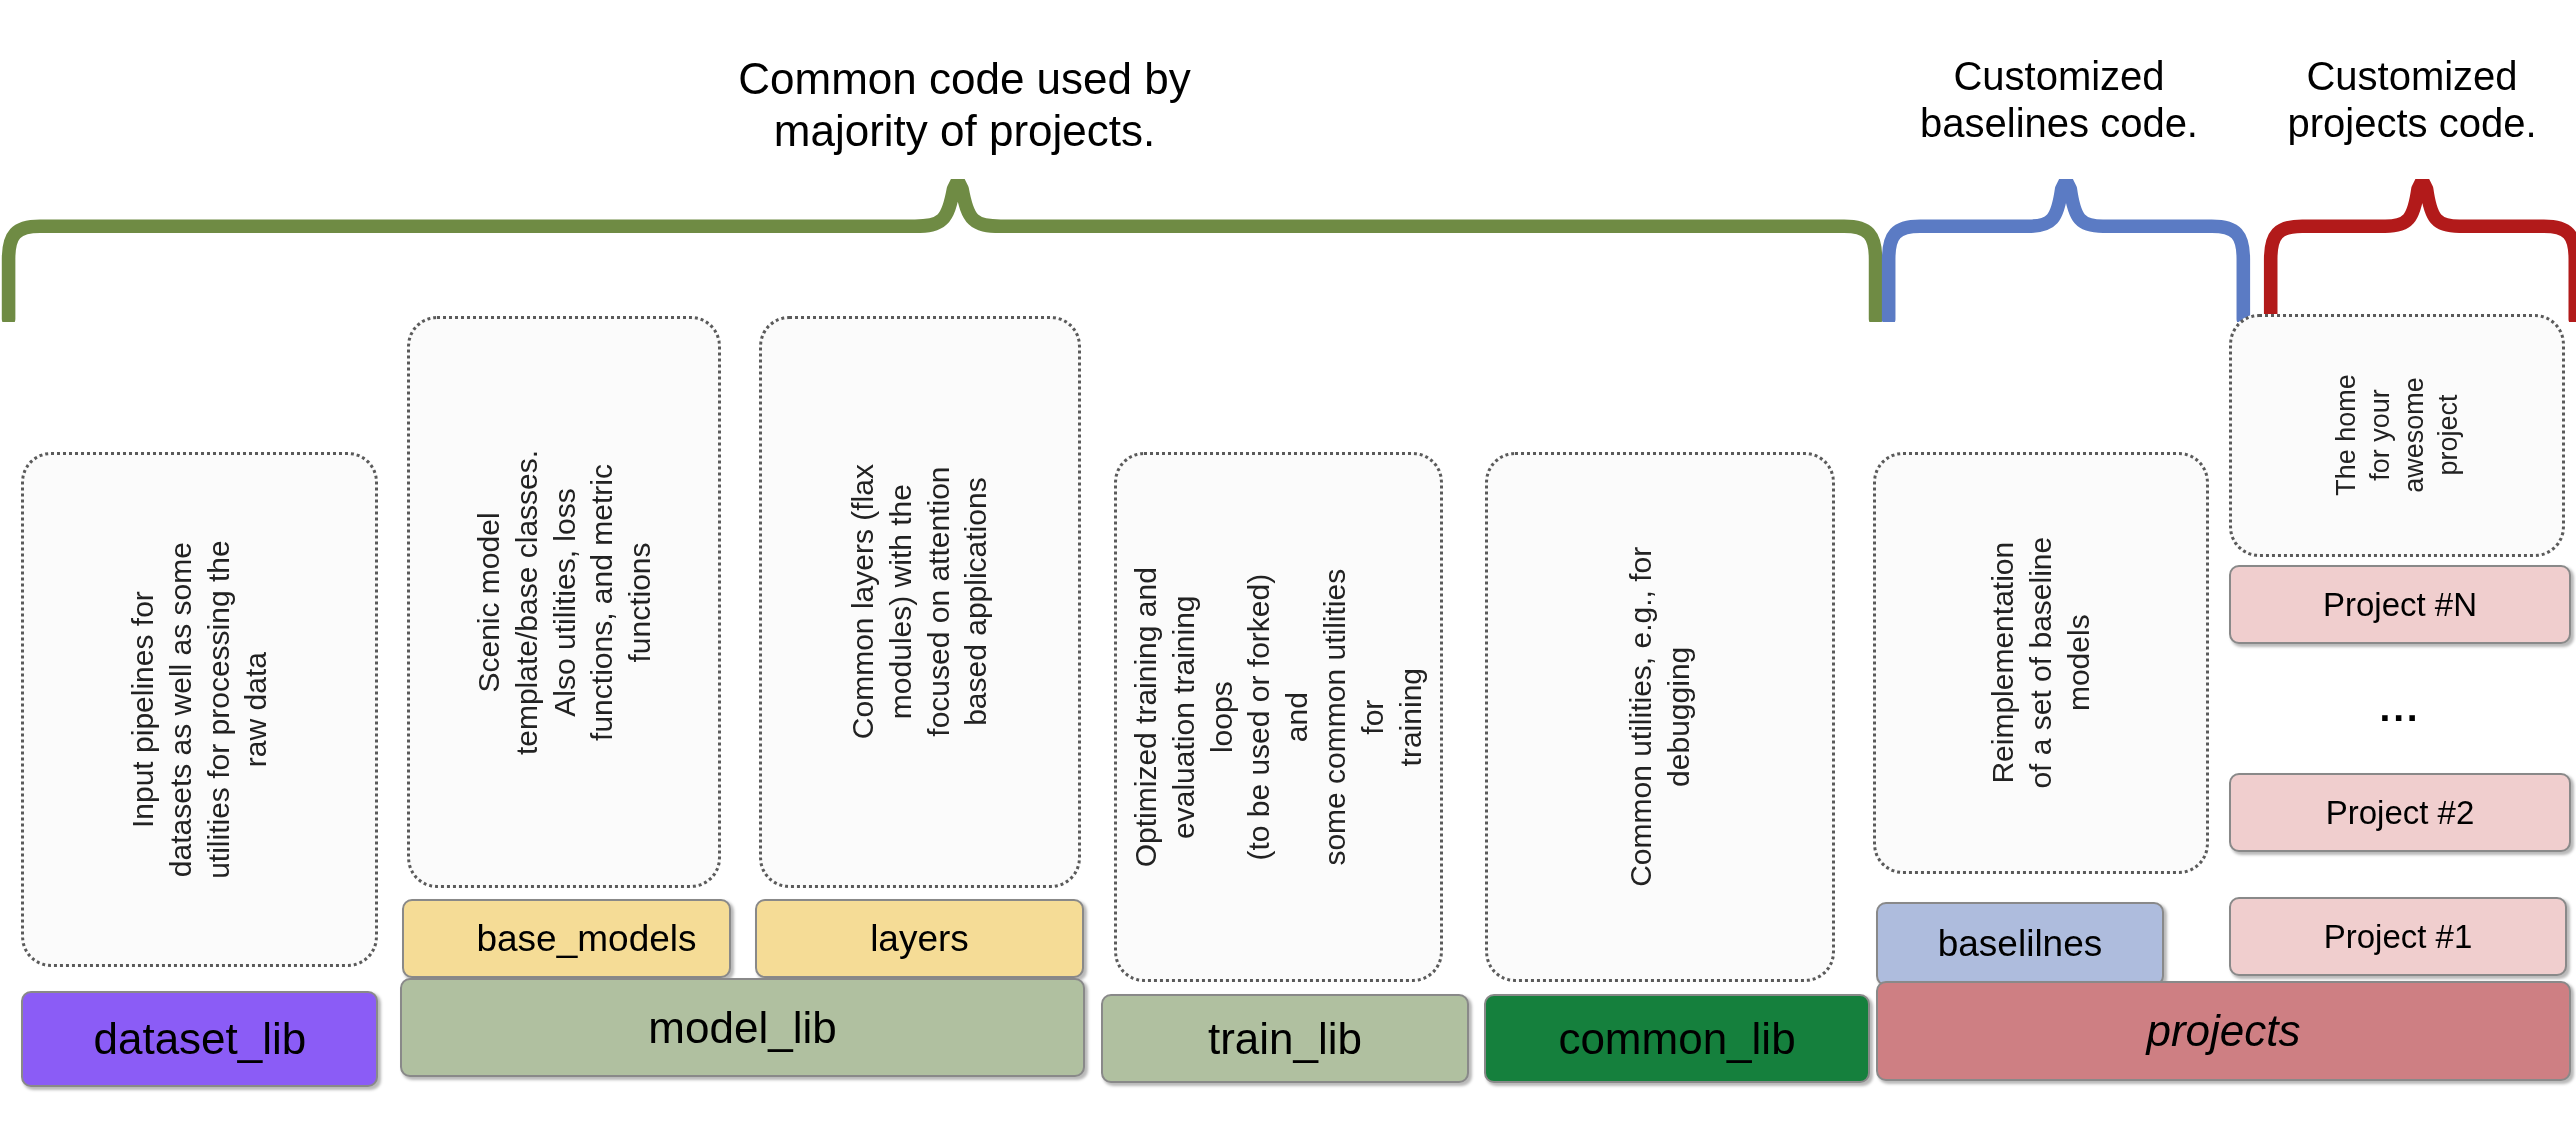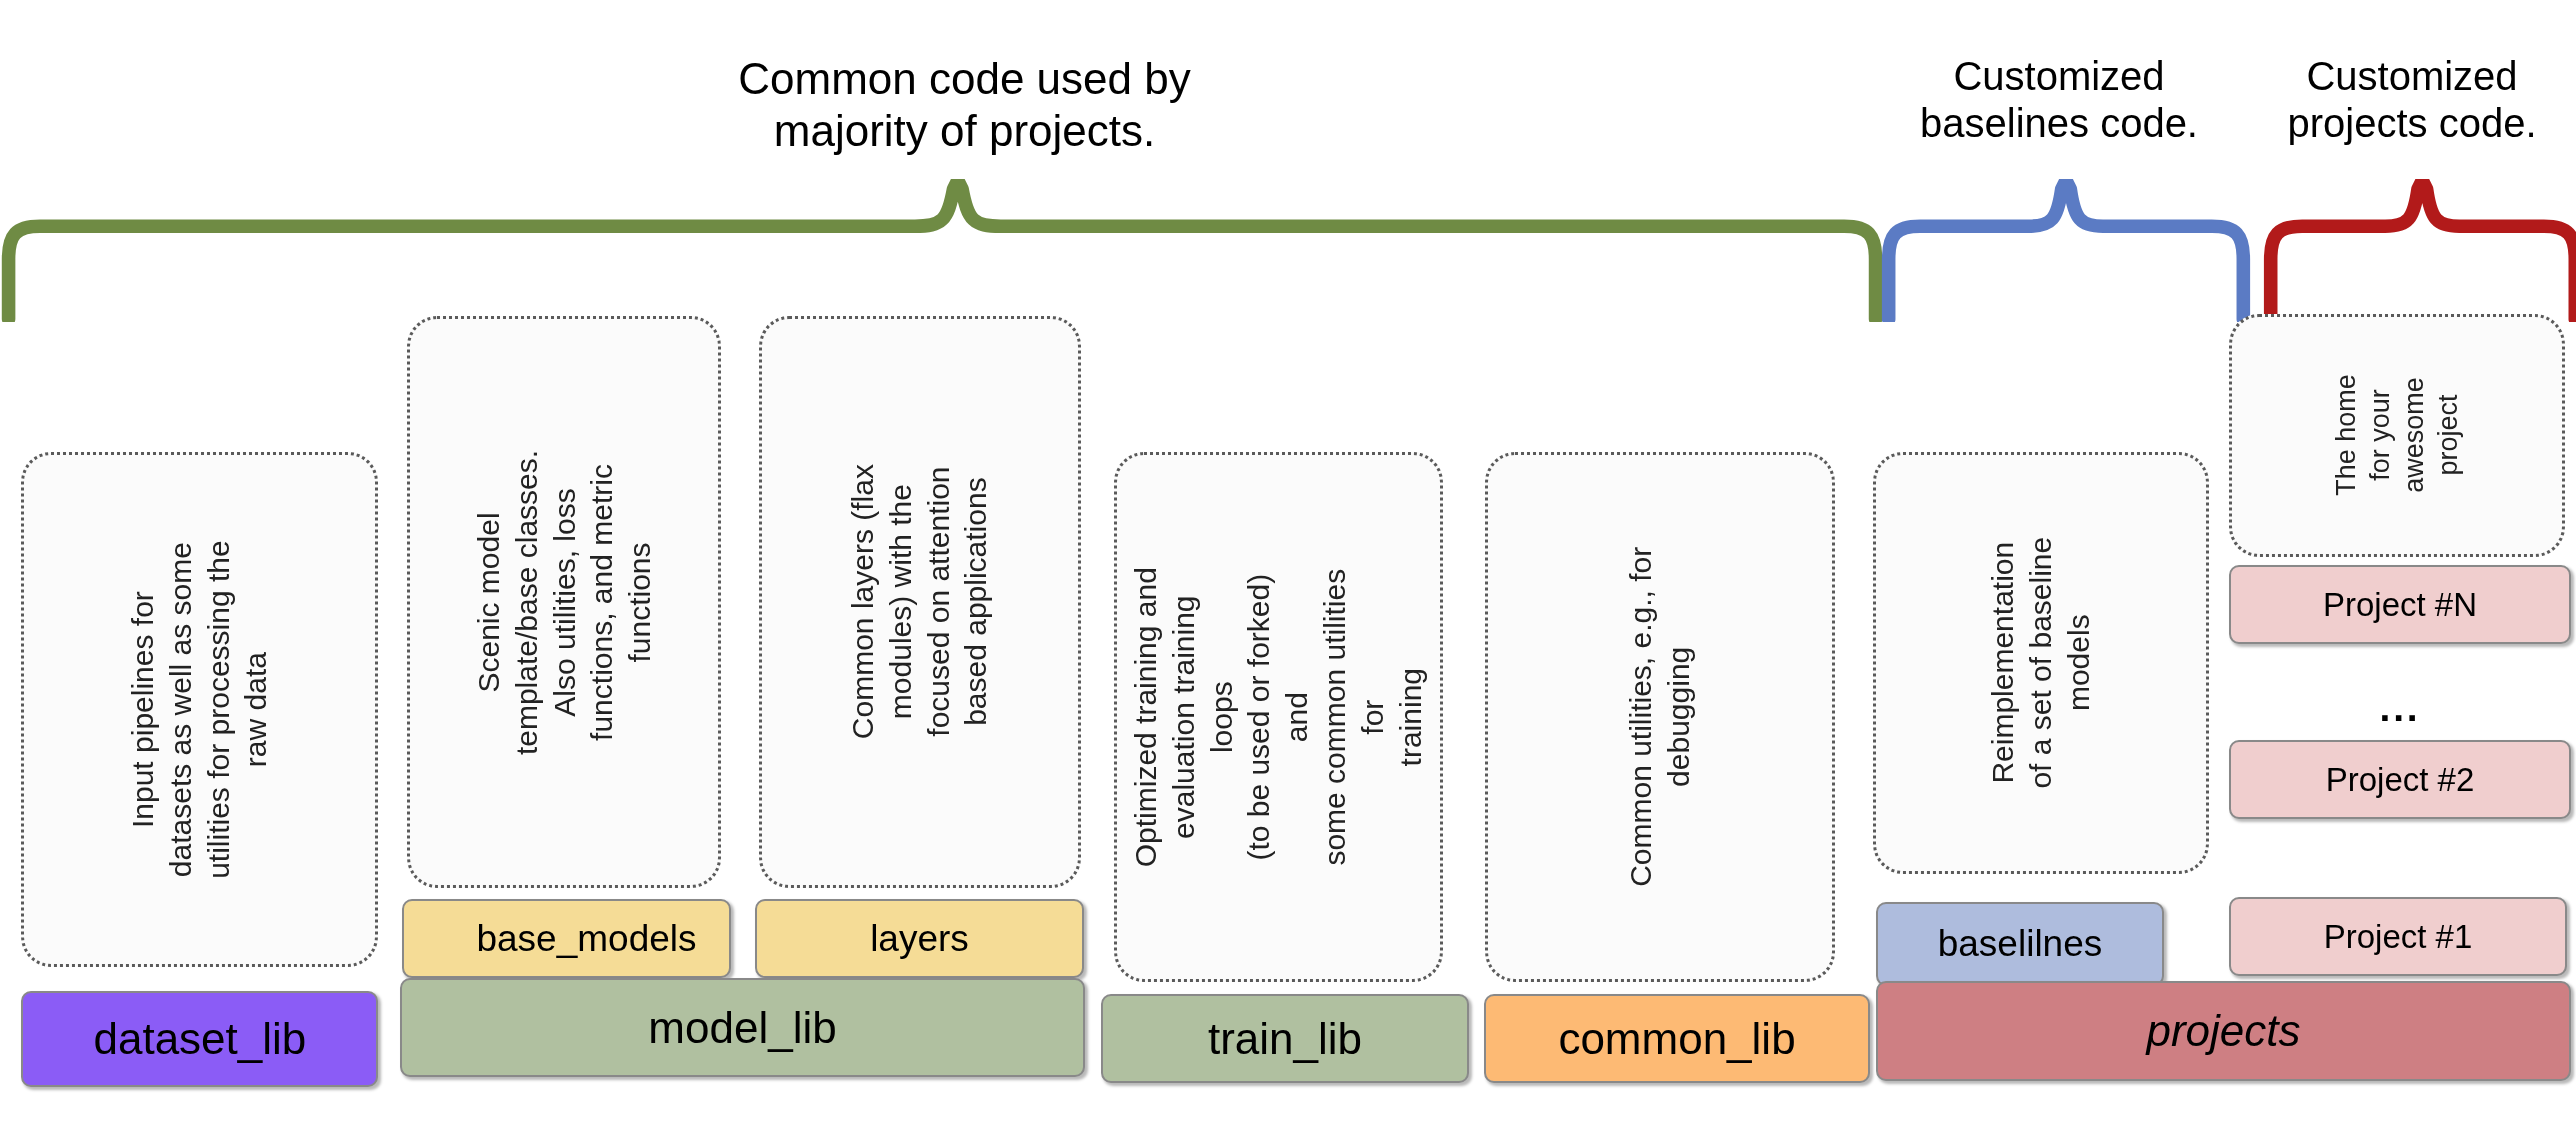--- a/index.html
+++ b/index.html
@@ -189,21 +189,21 @@
 
   <div class="box box-solid hlabel base-bar" style="left:1101px; top:994px; width:368px; height:89px; background:#B0C0A0;">
     <span>train_lib</span>
   </div>
 
   <div class="box box-dotted" style="left:1485px; top:452px; width:350px; height:530px;">
     <div class="vtext" style="width:509px;">Common utilities, e.g., for
 debugging</div>
   </div>
 
-  <div class="box box-solid hlabel base-bar" style="left:1484px; top:994px; width:386px; height:89px; background:#fdba74;">
+  <div class="box box-solid hlabel base-bar" style="left:1484px; top:994px; width:386px; height:89px; background:#15803d;">
     <span>common_lib</span>
   </div>
 
   <div class="box box-dotted" style="left:1873px; top:452px; width:336px; height:422px;">
     <div class="vtext" style="width:400px;">Reimplementation
 of a set of baseline
 models</div>
   </div>
 
   <div class="box box-solid hlabel mid-bar" style="left:1876px; top:902px; width:288px; height:84px; background:#AEBCDD;text-align:right;">
@@ -216,21 +216,21 @@
 awesome
 project</div>
   </div>
 
   <div class="box box-solid hlabel proj-bar" style="left:2229px; top:565px; width:342px; height:79px; background:#F0CECE;">
     <span>Project #N</span>
   </div>
 
   <div class="ellipsis" style="left:2229px; top:686px; width:342px;">...</div>
 
-  <div class="box box-solid hlabel proj-bar" style="left:2229px; top:740px; width:342px; height:79px; background:#F0CECE;">
+  <div class="box box-solid hlabel proj-bar" style="left:2229px; top:773px; width:342px; height:79px; background:#F0CECE;">
     <span>Project #2</span>
   </div>
 
   <div class="box box-solid hlabel proj-bar" style="left:2229px; top:897px; width:338px; height:79px; background:#F0CECE;">
     <span>Project #1</span>
   </div>
 
   <div class="box box-solid hlabel base-bar" style="left:1876px; top:981px; width:695px; height:100px; background:#CE7F83;font-style:italic;">
     <span>projects</span>
   </div>

